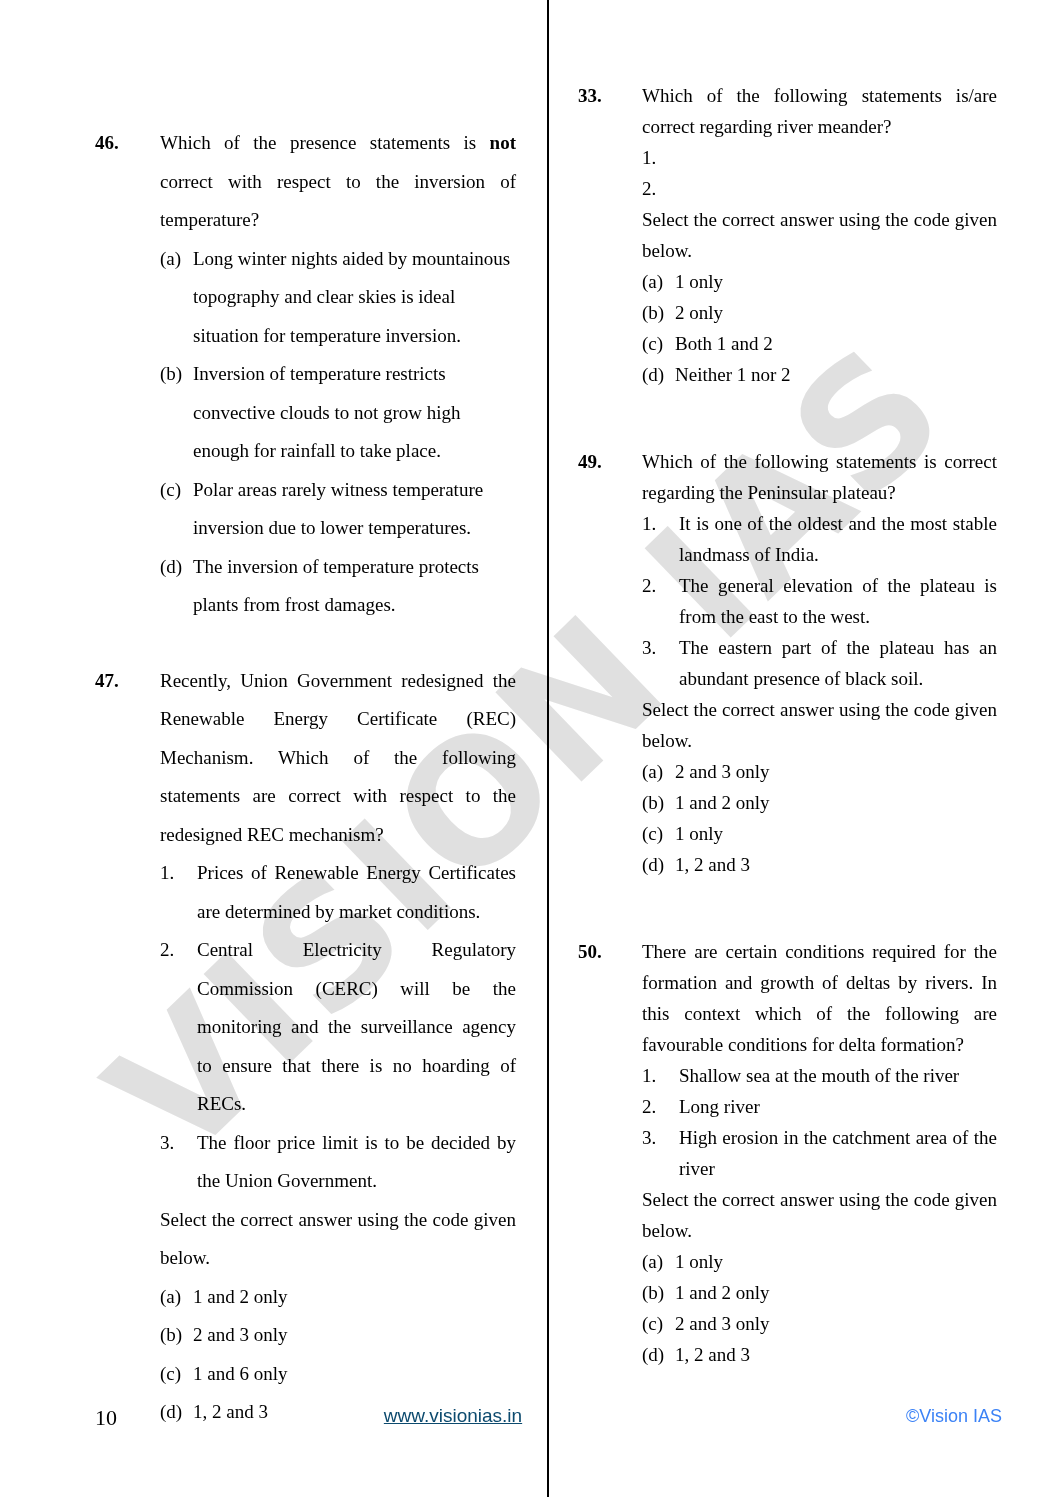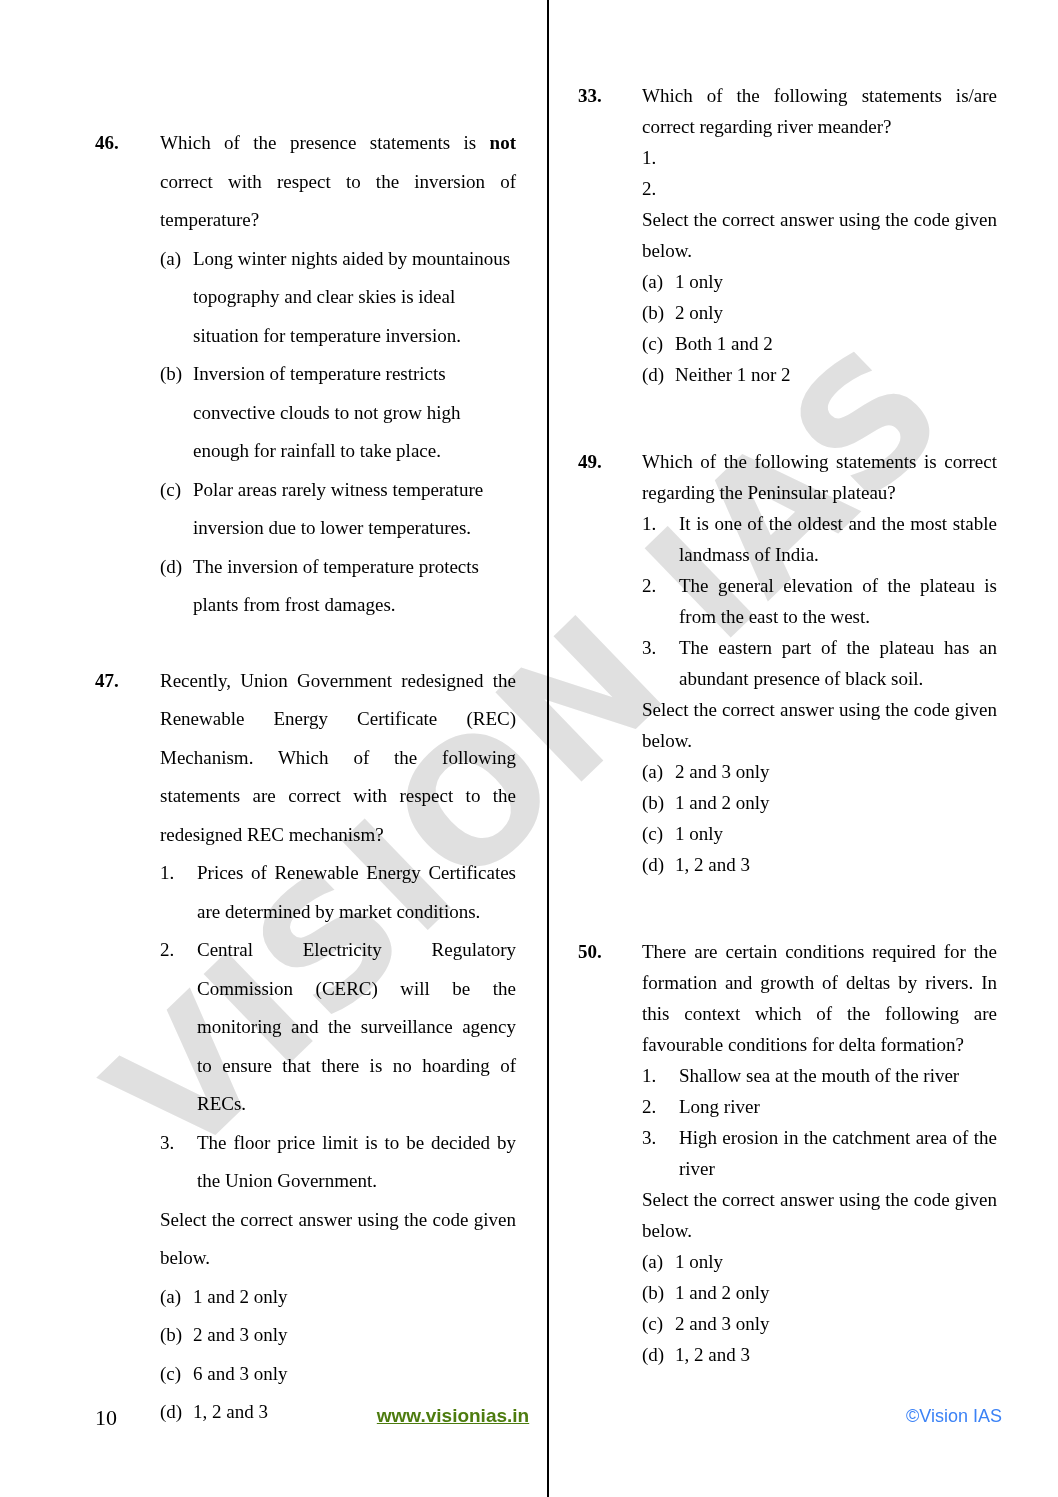--- a/index.html
+++ b/index.html
@@ -105,21 +105,21 @@
           <div class="option">
             <span class="olabel">(a)</span>
             <span class="otext">1 and 2 only</span>
           </div>
           <div class="option">
             <span class="olabel">(b)</span>
             <span class="otext">2 and 3 only</span>
           </div>
           <div class="option">
             <span class="olabel">(c)</span>
-            <span class="otext">6 and 3 only</span>
+            <span class="otext">1 and 6 only</span>
           </div>
           <div class="option">
             <span class="olabel">(d)</span>
             <span class="otext">1, 2 and 3</span>
           </div>
         </div>
       </div>
     </div>
   <div class="col col-right">
       <div class="question">
@@ -217,15 +217,15 @@
           </div>
           <div class="option">
             <span class="olabel">(d)</span>
             <span class="otext">1, 2 and 3</span>
           </div>
         </div>
       </div>
     </div>
 
   <div class="page-number">10</div>
-  <a class="footer-link" style="color: #4d7c0f; font-weight: bold;">www.visionias.in</a>
+  <a class="footer-link" style="color: #0c4a6e;">www.visionias.in</a>
   <div class="copyright">©Vision IAS</div>
 </div>
 
 </body></html>

